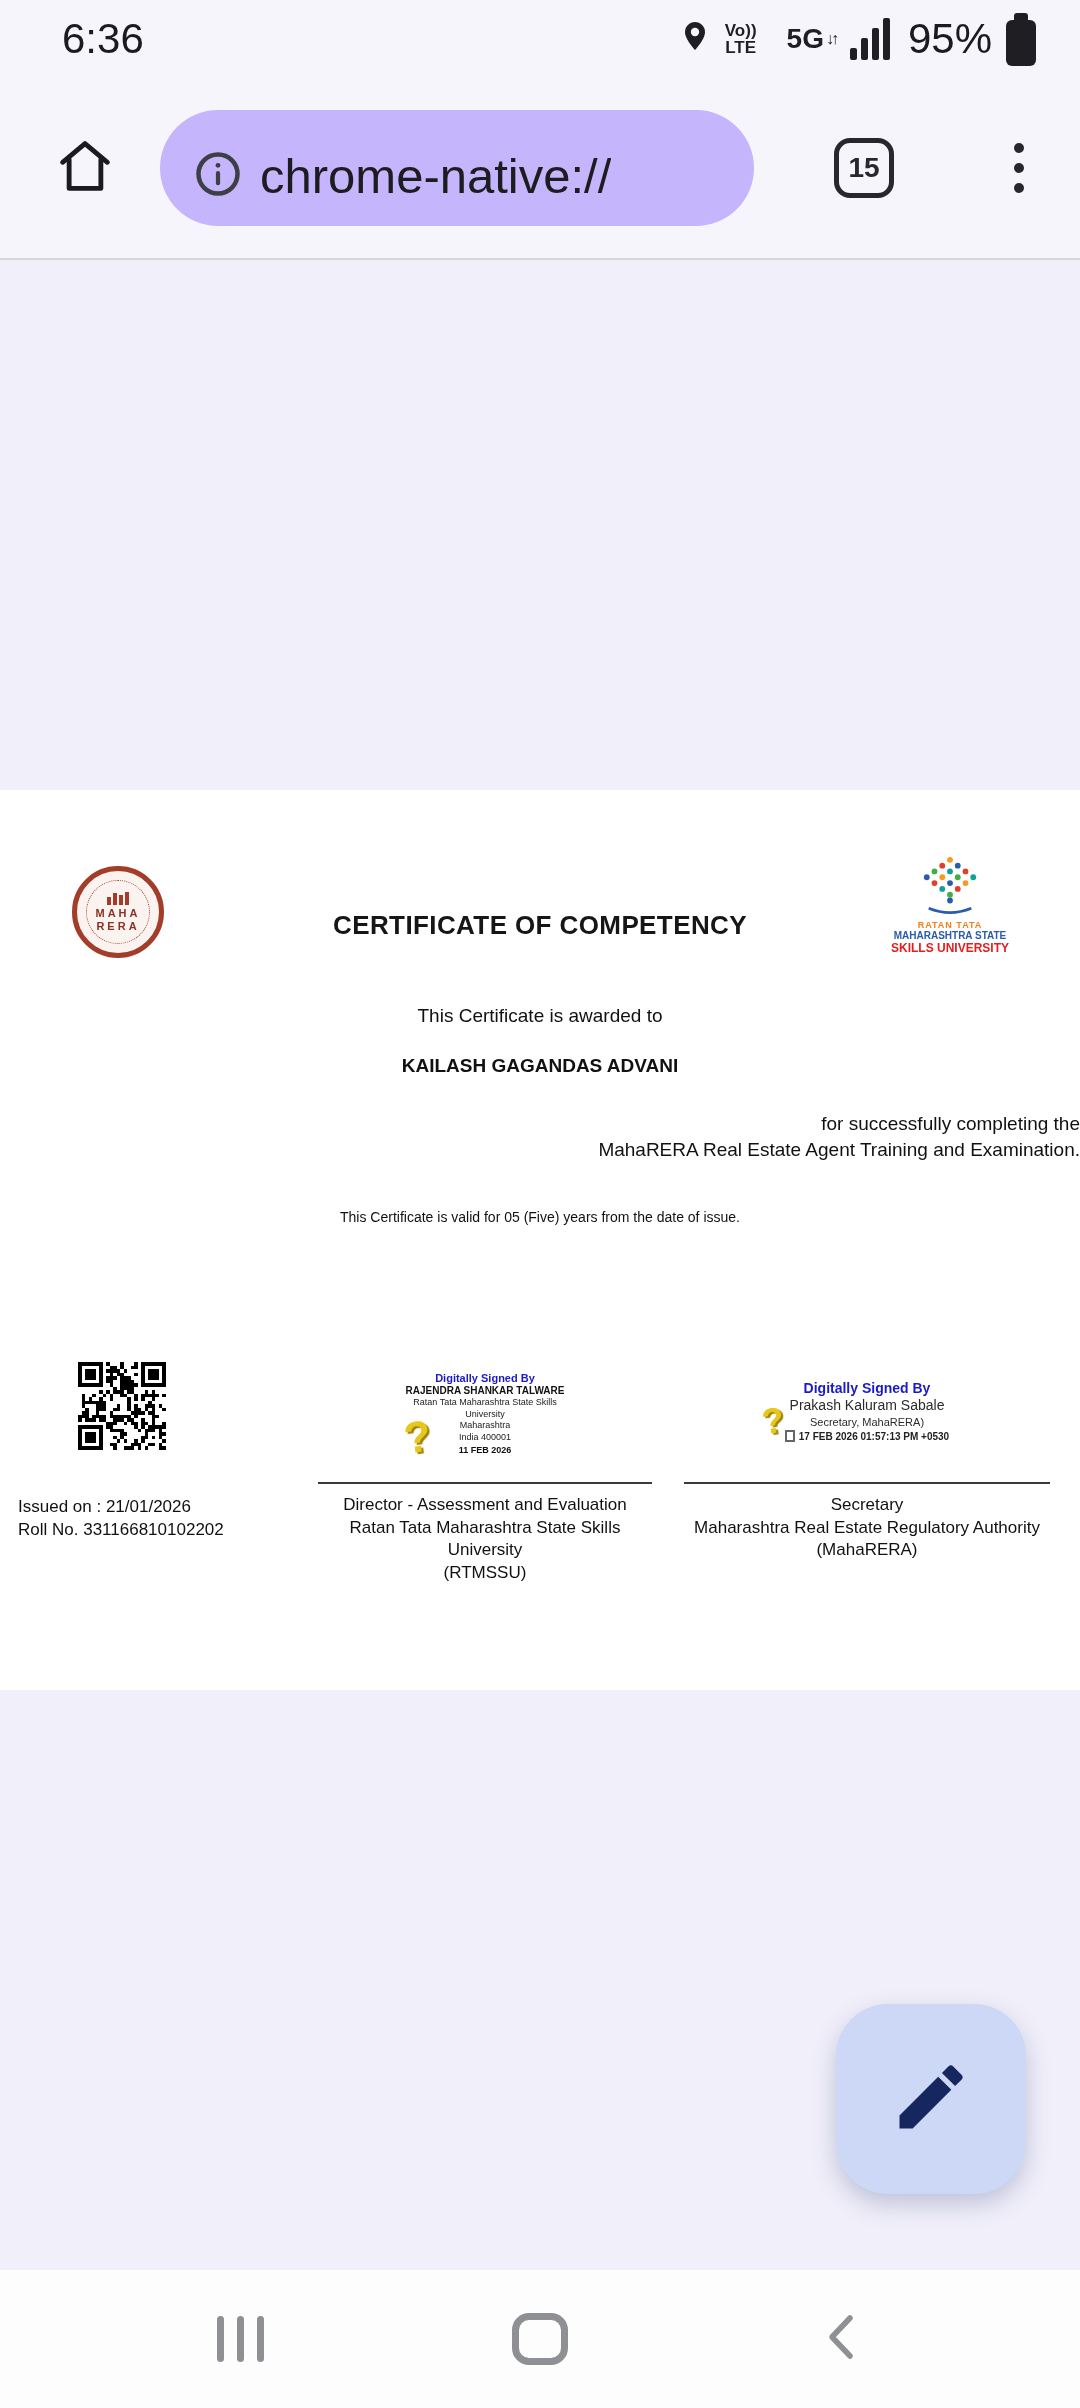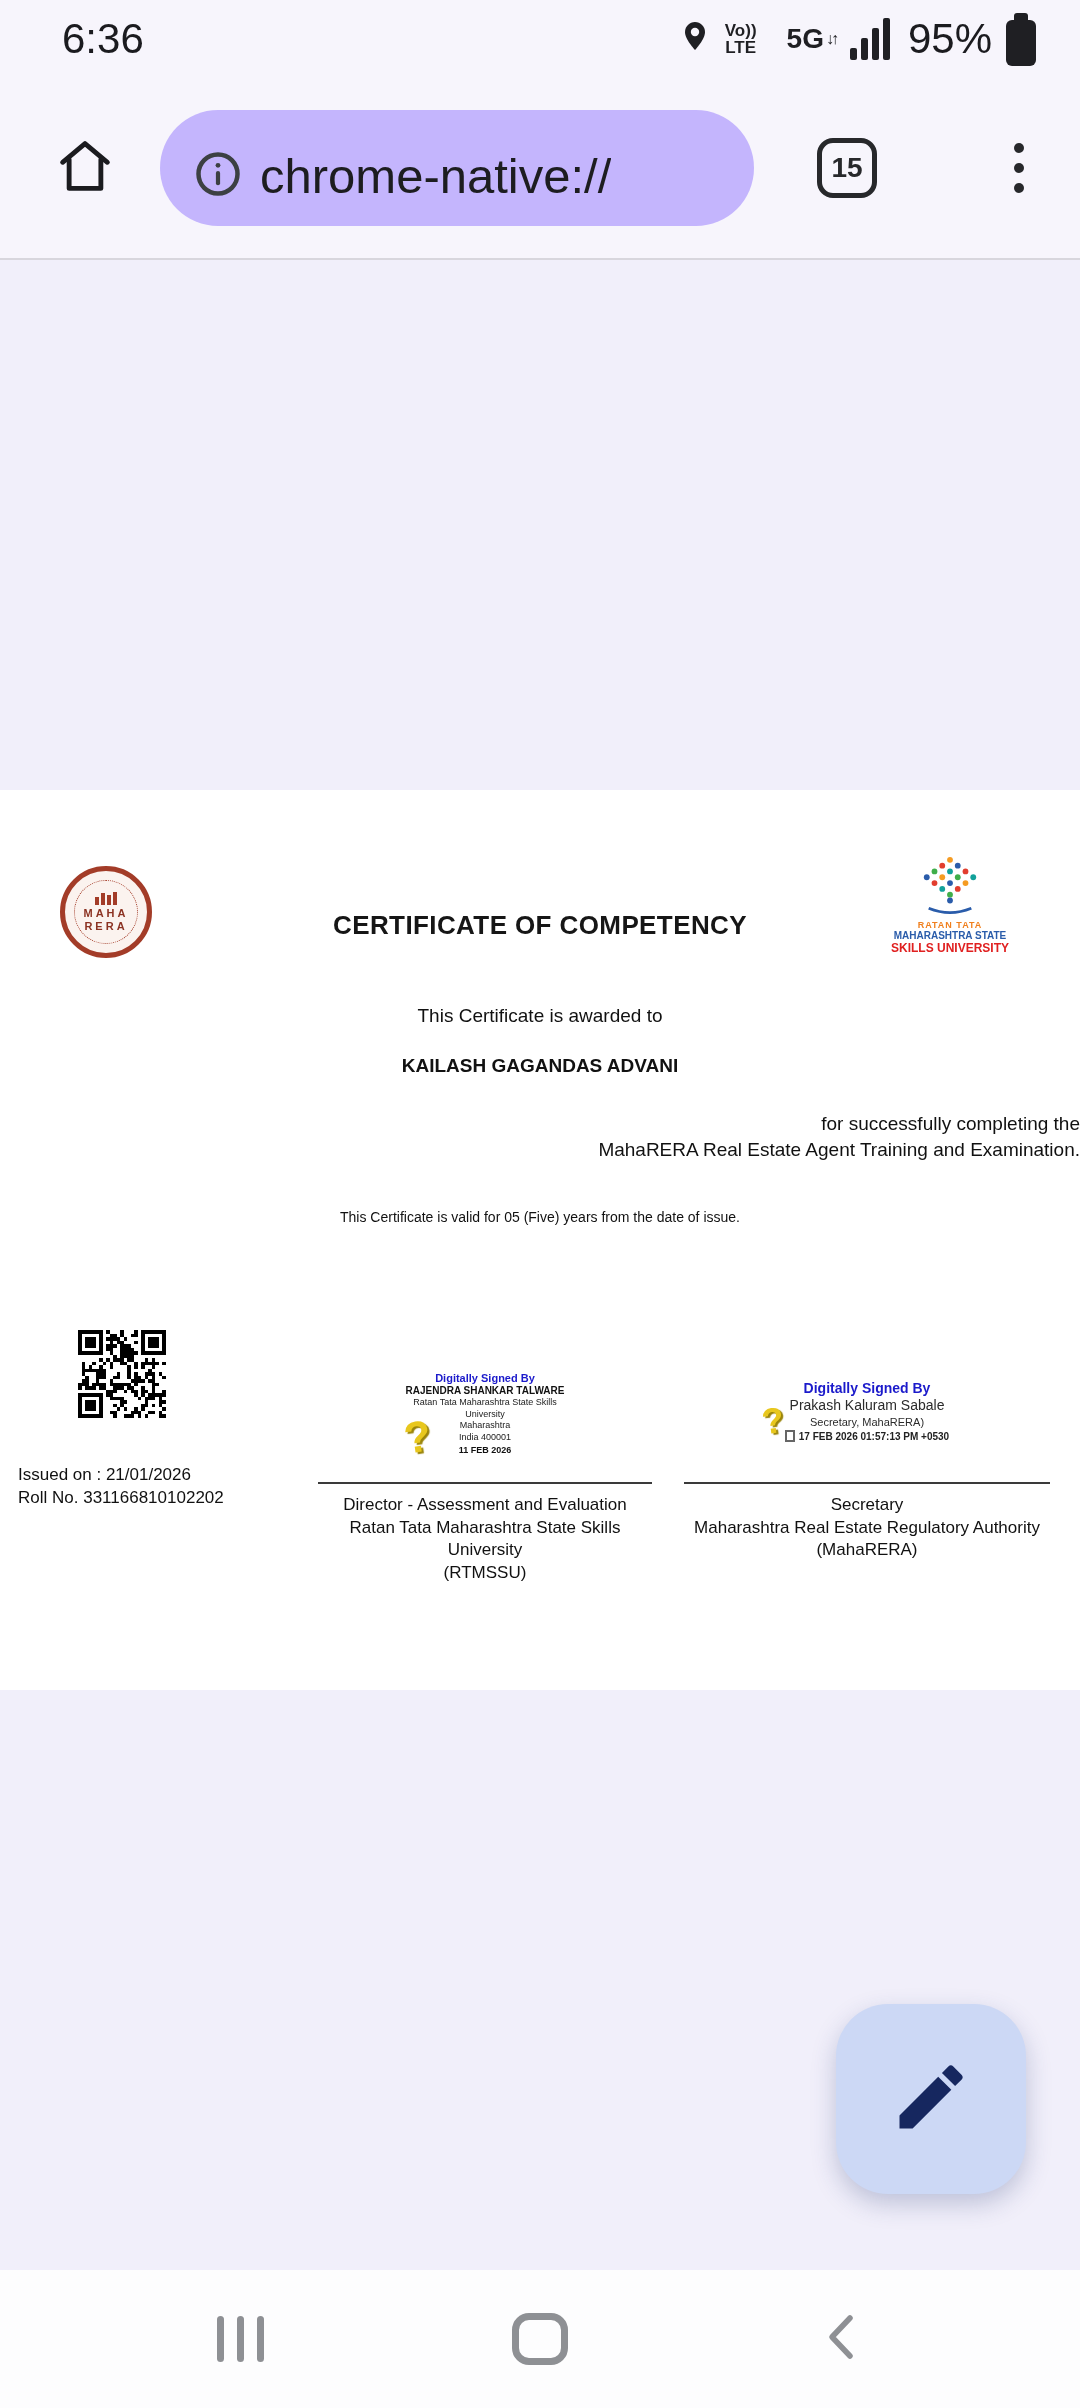--- a/index.html
+++ b/index.html
@@ -47,37 +47,37 @@
     width:594px; height:116px;
     background:#c4b5fd; border-radius:58px;
     display:flex; align-items:center;
     padding:15px 30px 0 34px;
   }
   .url-text{
     font-size:49px; color:#1d1d20; margin-left:18px; white-space:nowrap;
     overflow:hidden;
   }
   .tab-btn{
-    margin-left:63px;
+    margin-left:80px;
     width:60px; height:60px; border:5px solid #27282b; border-radius:16px;
     display:flex; align-items:center; justify-content:center;
     font-size:28px; font-weight:700; color:#27282b;
   }
   .menu-btn{ margin-left:auto; display:flex; flex-direction:column; gap:10px; padding:8px; }
   .menu-btn i{ width:10px; height:10px; background:#27282b; border-radius:50%; }
 
   
   .gap-top{ height:530px; background:#f1effa; }
   .gap-bottom{ height:580px; background:#f1effa; position:relative; }
 
   
   .certificate{ height:900px; background:#ffffff; position:relative; text-align:center; }
 
   .seal{
-    position:absolute; top:76px; left:60px;
+    position:absolute; top:76px; left:72px;
     width:92px; height:92px; border-radius:50%;
     border:5px solid #a33c28; background:#fbf3ef;
     display:flex; align-items:center; justify-content:center;
   }
   .seal-inner{
     width:64px; height:64px; border-radius:50%;
     border:1px dotted #a33c28;
     display:flex; flex-direction:column; align-items:center; justify-content:center;
   }
   .seal-bars{ display:flex; gap:2px; align-items:flex-end; margin-bottom:2px; }
@@ -92,21 +92,21 @@
   .uni-logo .l1{ font-size:9px; font-weight:700; color:#f07f1d; letter-spacing:1px; }
   .uni-logo .l2{ font-size:10px; font-weight:700; color:#2a5caa; }
   .uni-logo .l3{ font-size:12px; font-weight:700; color:#e02020; }
 
   .cert-title{ padding-top:120px; font-size:26px; font-weight:700; letter-spacing:0.4px; color:#161616; }
   .awarded{ margin-top:64px; font-size:19px; color:#111; }
   .recipient{ margin-top:28px; font-size:19px; font-weight:700; color:#111; }
   .completing{ margin-top:34px; font-size:19px; color:#111; line-height:1.38;text-align:right; }
   .validity{ margin-top:46px; font-size:14px; color:#111; }
 
-  .col1{ position:absolute; left:18px; top:540px; width:300px; text-align:left; }
+  .col1{ position:absolute; left:18px; top:572px; width:300px; text-align:left; }
   .qr-wrap{ margin-left:60px; width:88px; height:88px; }
   .issue-text{ margin-top:46px; font-size:17px; line-height:1.35; color:#111; }
 
   .col2{ position:absolute; left:318px; top:582px; width:334px; }
   .col3{ position:absolute; left:684px; top:582px; width:366px; }
 
   .sigblock{ height:110px; position:relative; }
   .sig-by-sm{ font-size:11px; font-weight:700; color:#1b1acb; }
   .sig-name-sm{ font-size:10px; font-weight:700; color:#111; line-height:1.3; }
   .sig-line-sm{ font-size:9px; color:#222; line-height:1.3; }

